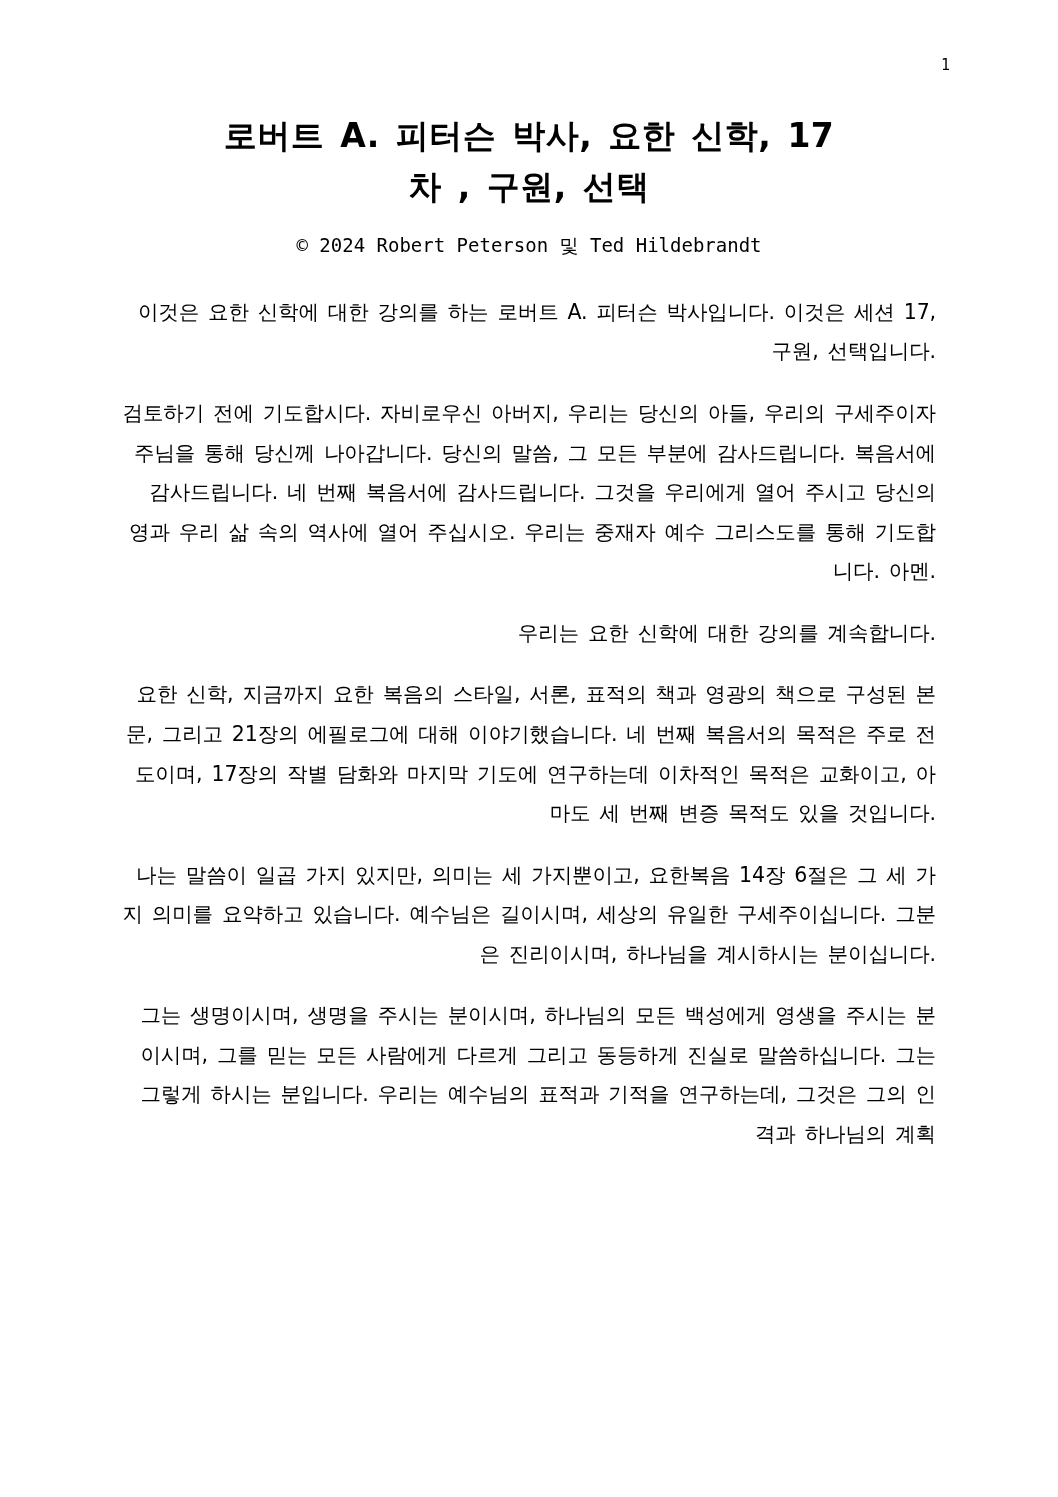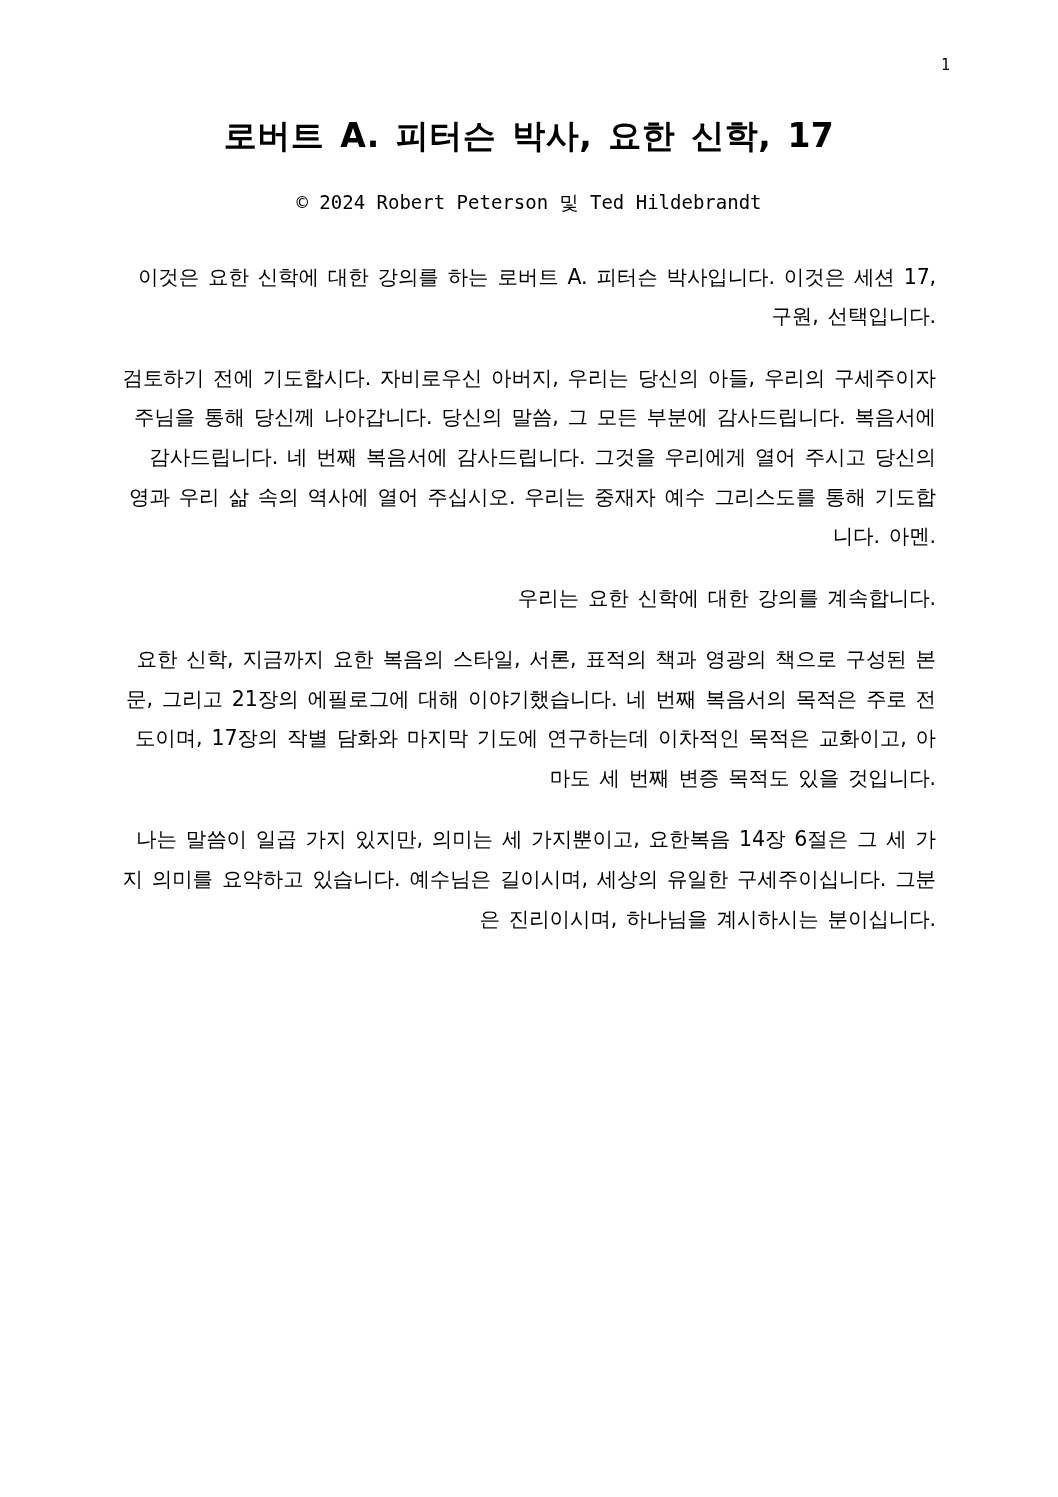--- a/index.html
+++ b/index.html
@@ -43,21 +43,21 @@
     font-size: 33px;
     line-height: 1.55;
     letter-spacing: 0.5px;
     word-spacing: 4px;
   }
   .doc-title .title-line {
     display: block;
     text-align: center;
   }
   .copyright {
-    margin: 12px;
+    margin: 4px;
     padding-top: 16px;
     text-align: center;
     font-family: "DejaVu Sans Mono", monospace;
     font-size: 19px;
     line-height: 1.4;
     letter-spacing: 0px;
   }
   .body-text {
     margin: 0;
     padding-top: 30px;
@@ -76,24 +76,26 @@
 <body>
 
 <div class="page">
 
   <div class="page-number">1</div>
 
   <div class="content">
 
     <h1 class="doc-title">
       <span class="title-line">로버트 A. 피터슨 박사, 요한 신학, 17</span>
+      <span class="title-line">차 , 구원, 선택</span>
     </h1>
 
     <p class="copyright">© 2024 Robert Peterson 및 Ted Hildebrandt</p>
 
     <p class="body-text">이것은 요한 신학에 대한 강의를 하는 로버트 A. 피터슨 박사입니다. 이것은 세션 17, 구원, 선택입니다.</p>
     <p class="body-text">검토하기 전에 기도합시다. 자비로우신 아버지, 우리는 당신의 아들, 우리의 구세주이자 주님을 통해 당신께 나아갑니다. 당신의 말씀, 그 모든 부분에 감사드립니다. 복음서에 감사드립니다. 네 번째 복음서에 감사드립니다. 그것을 우리에게 열어 주시고 당신의 영과 우리 삶 속의 역사에 열어 주십시오. 우리는 중재자 예수 그리스도를 통해 기도합니다. 아멘.</p>
     <p class="body-text">우리는 요한 신학에 대한 강의를 계속합니다.</p>
     <p class="body-text">요한 신학, 지금까지 요한 복음의 스타일, 서론, 표적의 책과 영광의 책으로 구성된 본문, 그리고 21장의 에필로그에 대해 이야기했습니다. 네 번째 복음서의 목적은 주로 전도이며, 17장의 작별 담화와 마지막 기도에 연구하는데 이차적인 목적은 교화이고, 아마도 세 번째 변증 목적도 있을 것입니다.</p>
     <p class="body-text">나는 말씀이 일곱 가지 있지만, 의미는 세 가지뿐이고, 요한복음 14장 6절은 그 세 가지 의미를 요약하고 있습니다. 예수님은 길이시며, 세상의 유일한 구세주이십니다. 그분은 진리이시며, 하나님을 계시하시는 분이십니다.</p>
+    <p class="body-text">그는 생명이시며, 생명을 주시는 분이시며, 하나님의 모든 백성에게 영생을 주시는 분이시며, 그를 믿는 모든 사람에게 다르게 그리고 동등하게 진실로 말씀하십니다. 그는 그렇게 하시는 분입니다. 우리는 예수님의 표적과 기적을 연구하는데, 그것은 그의 인격과 하나님의 계획</p>
 
   </div>
 </div>
 
 </body></html>

